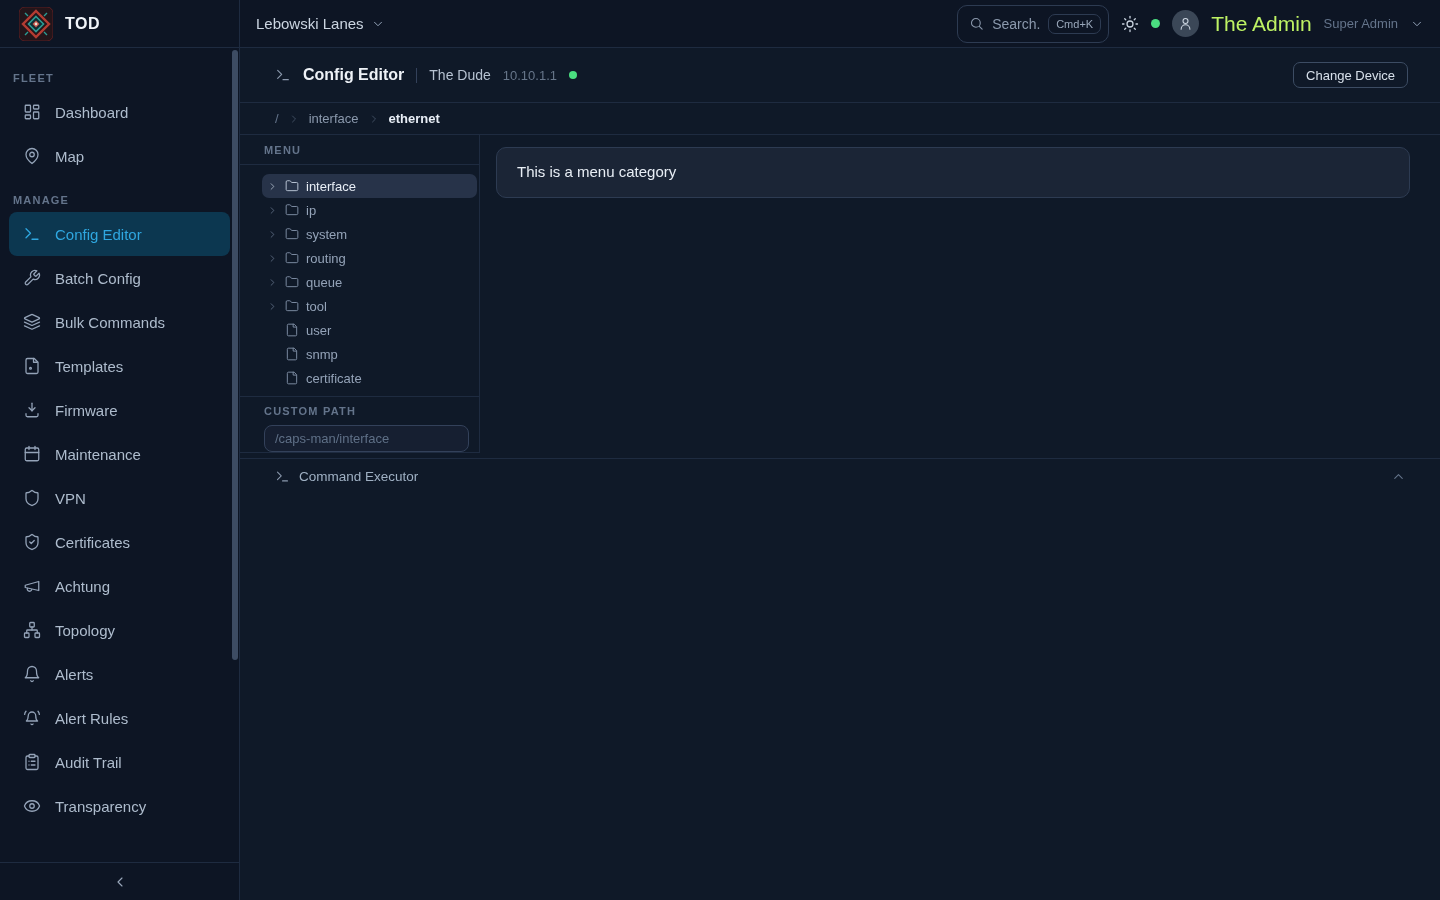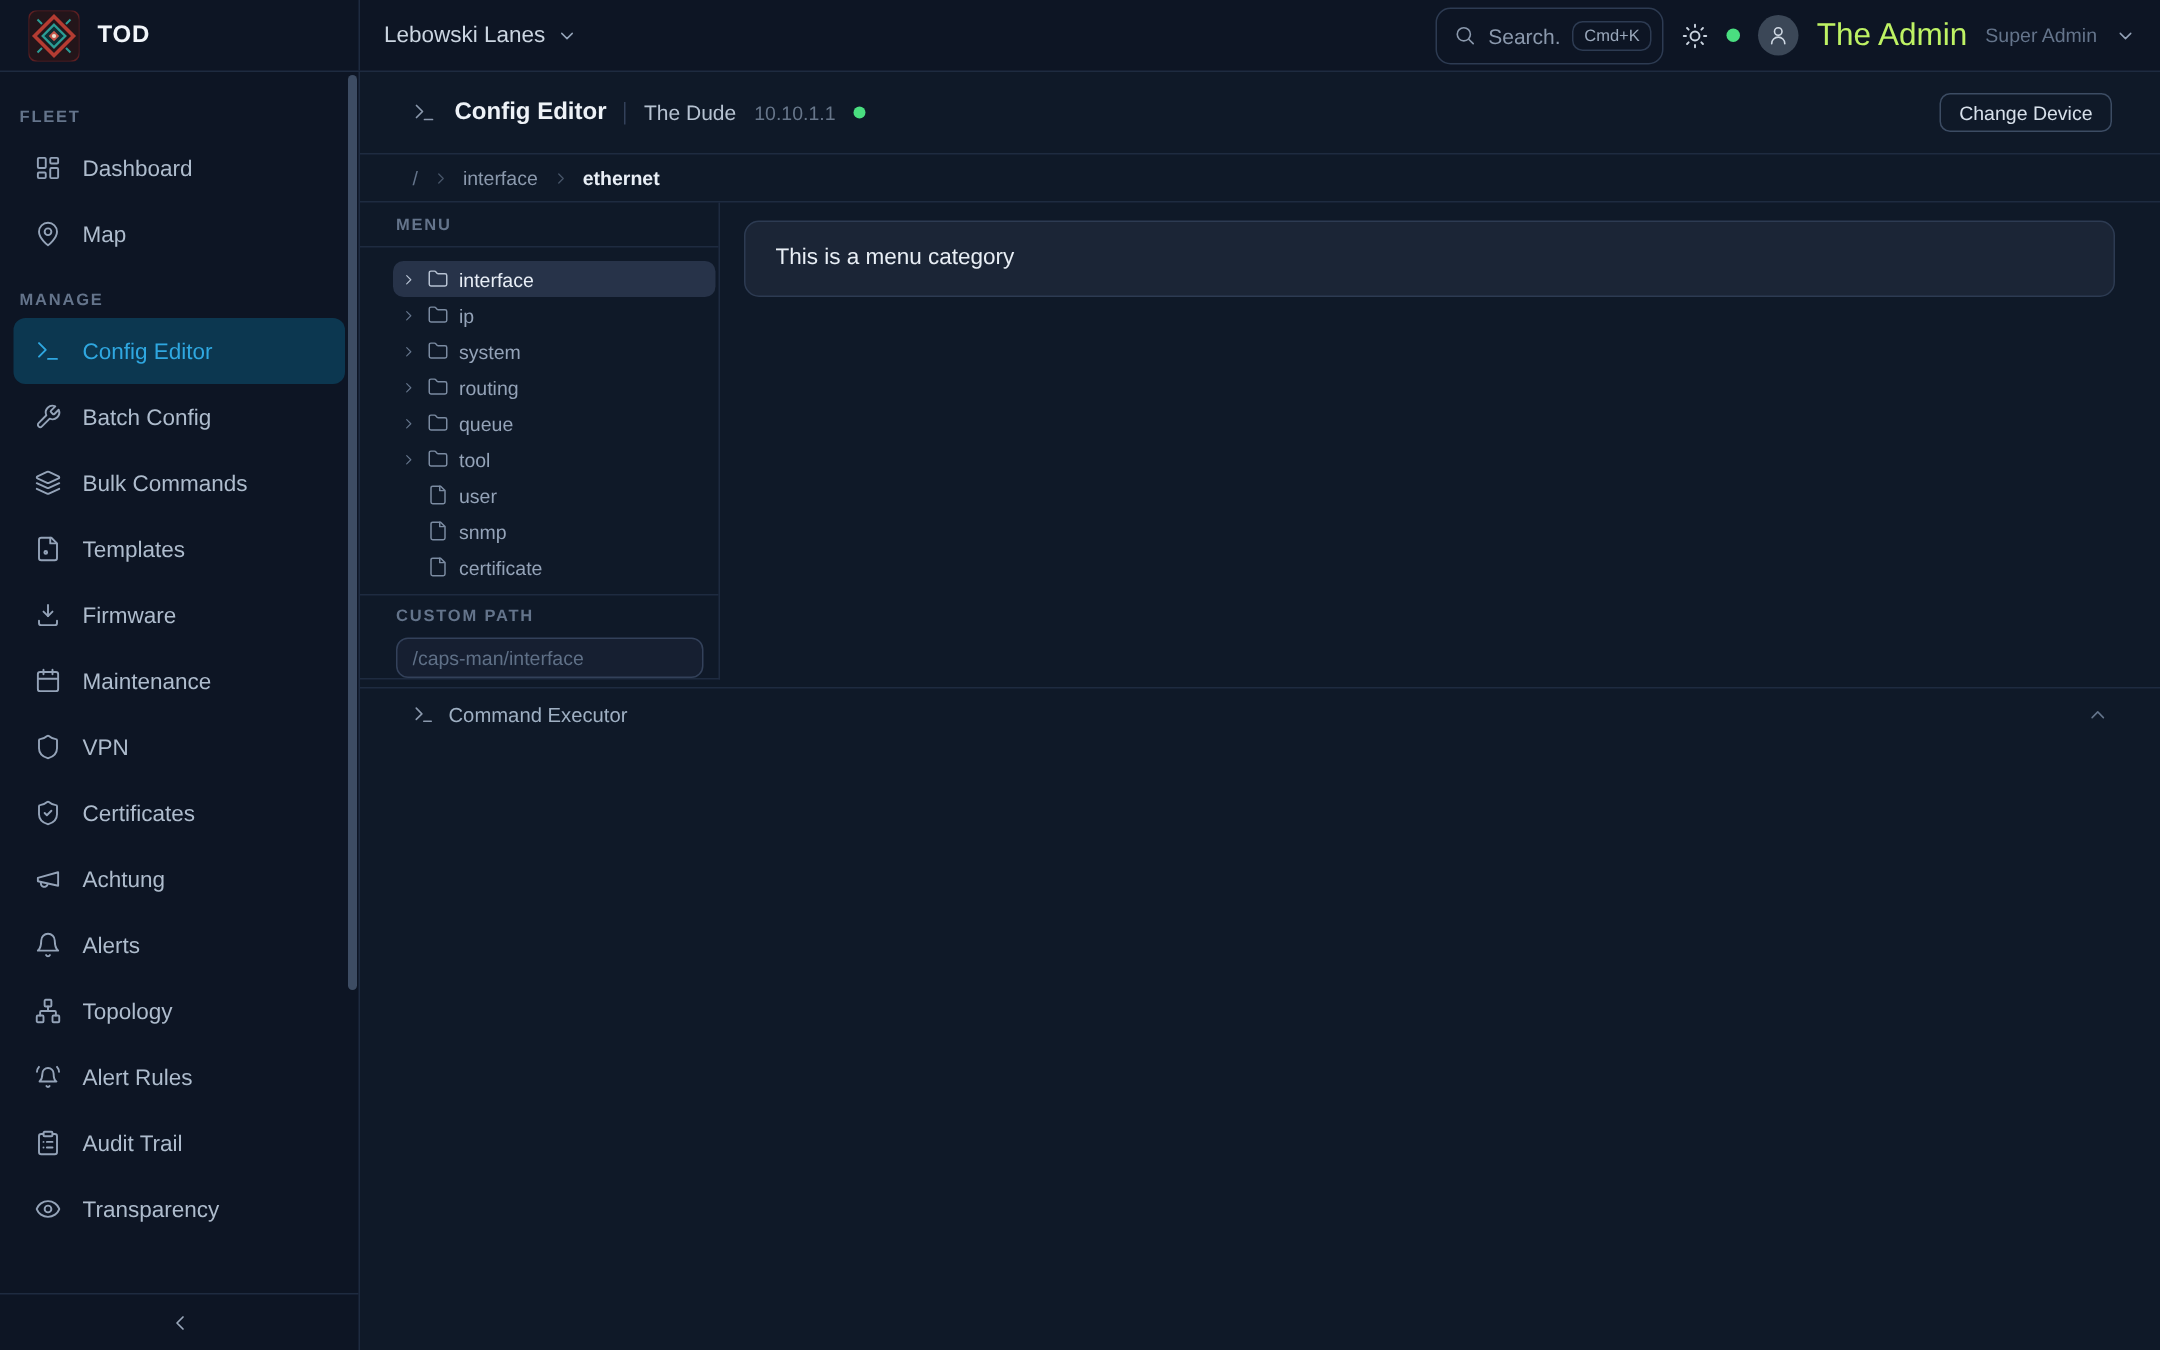--- a/index.html
+++ b/index.html
@@ -261,37 +261,37 @@
               <path d="m3 11 18-5v12L3 14v-3z"></path>
               <path d="M11.6 16.8a3 3 0 1 1-5.8-1.6"></path>
             </svg>
           </span>
         <span>Achtung</span>
       </div>
 
       <div class="nav-item">
         <span class="nic">
             <svg class="ic" width="18" height="18" viewBox="0 0 24 24">
-              <path d="M6 8a6 6 0 0 1 12 0c0 7 3 9 3 9H3s3-2 3-9"></path>
-              <path d="M10.3 21a1.94 1.94 0 0 0 3.4 0"></path>
-            </svg>
-          </span>
-        <span>Alerts</span>
-      </div>
-      <div class="nav-item">
-        <span class="nic">
-            <svg class="ic" width="18" height="18" viewBox="0 0 24 24">
               <rect x="16" y="16" width="6" height="6" rx="1"></rect>
               <rect x="2" y="16" width="6" height="6" rx="1"></rect>
               <rect x="9" y="2" width="6" height="6" rx="1"></rect>
               <path d="M5 16v-3a1 1 0 0 1 1-1h12a1 1 0 0 1 1 1v3"></path>
               <path d="M12 12V8"></path>
             </svg>
           </span>
         <span>Topology</span>
+      </div>
+      <div class="nav-item">
+        <span class="nic">
+            <svg class="ic" width="18" height="18" viewBox="0 0 24 24">
+              <path d="M6 8a6 6 0 0 1 12 0c0 7 3 9 3 9H3s3-2 3-9"></path>
+              <path d="M10.3 21a1.94 1.94 0 0 0 3.4 0"></path>
+            </svg>
+          </span>
+        <span>Alerts</span>
       </div>
       <div class="nav-item">
         <span class="nic">
             <svg class="ic" width="18" height="18" viewBox="0 0 24 24">
               <path d="M7 9a5 5 0 0 1 10 0c0 5.5 2.5 7 2.5 7h-15S7 13.5 7 9"></path>
               <path d="M10.6 20a1.6 1.6 0 0 0 2.8 0"></path>
               <path d="M4 3C2.9 4.3 2.3 5.6 2.2 7.3"></path>
               <path d="M20 3c1.1 1.3 1.7 2.6 1.8 4.3"></path>
             </svg>
           </span>

